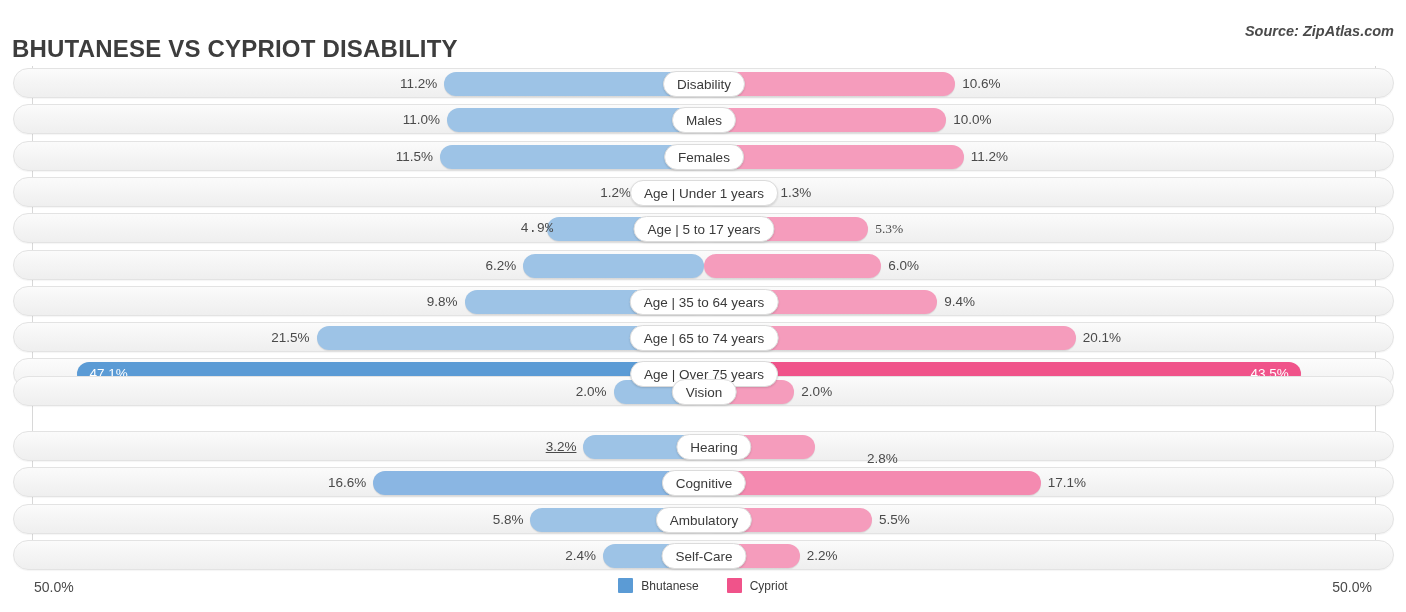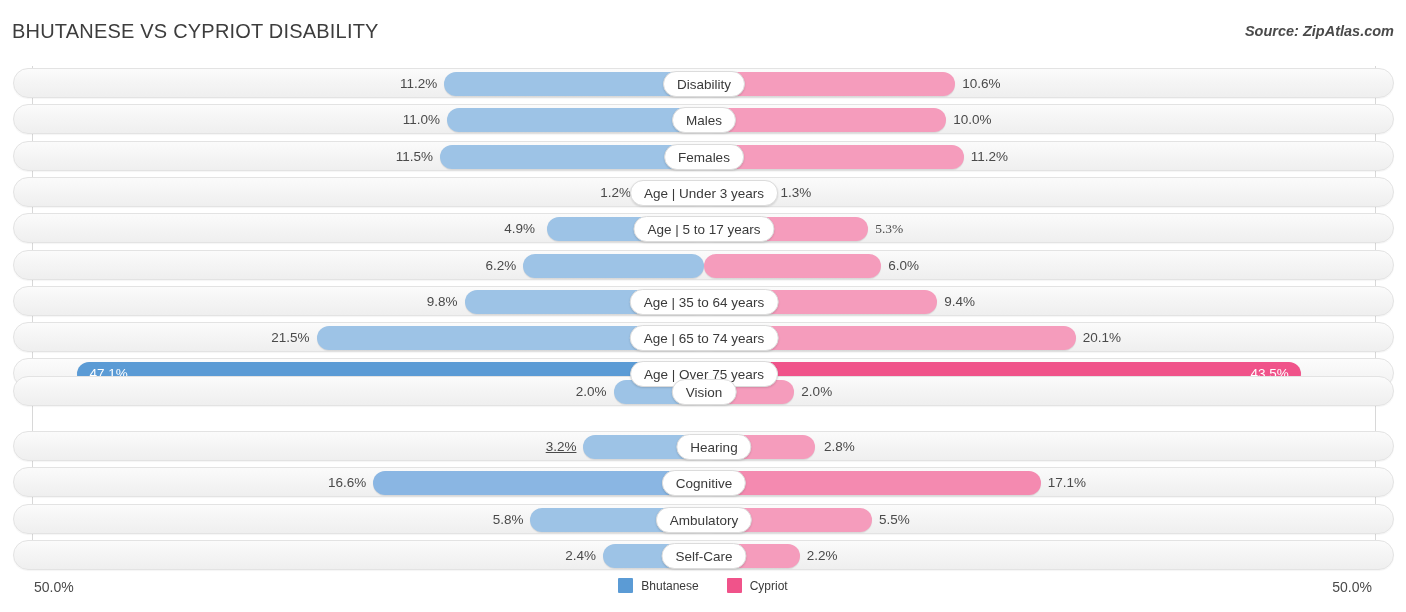--- a/index.html
+++ b/index.html
@@ -16,23 +16,23 @@
     position: relative;
   }
 
   
   #header {
     position: absolute;
     left: 0; top: 0; width: 1406px; height: 58px;
   }
   #chart-title {
     position: absolute;
-    left: 12px; top: 20px;
-    font-size: 20px;
-    font-weight: 400;
+    left: 12px; top: 35px;
+    font-size: 24px;
+    font-weight: 700;
     letter-spacing: 0.2px;
     color: #3d3d3d;
     white-space: nowrap;
   }
   #source-label {
     position: absolute;
     right: 12px; top: 23px;
     font-size: 14.5px;
     font-style: italic;
     font-weight: bold;
@@ -189,26 +189,26 @@
         <div class="bar bar-right" style="left: 690px; width: 259.786px; background: rgb(245, 156, 188);"></div>
         <div class="val val-left" style="left: 325.97px; width: 93px;">11.5%</div>
         <div class="val val-right" style="left: 956.786px; width: 93px;">11.2%</div>
         <div class="pill" style="left: 690px;">Females</div>
       </div>
       <div class="row" style="top: 118.9px;">
         <div class="bar bar-left" style="left: 623.933px; width: 66.0667px; background: rgb(157, 195, 230);"></div>
         <div class="bar bar-right" style="left: 690px; width: 69.3892px; background: rgb(245, 156, 188);"></div>
         <div class="val val-left" style="left: 523.933px; width: 93px;">1.2%</div>
         <div class="val val-right" style="left: 766.389px; width: 93px;">1.3%</div>
-        <div class="pill" style="left: 690px;">Age | Under 3 years</div>
+        <div class="pill" style="left: 690px;">Age | Under 1 years</div>
       </div>
       <div class="row" style="top: 155.2px;">
         <div class="bar bar-left" style="left: 533.493px; width: 156.507px; background: rgb(157, 195, 230);"></div>
         <div class="bar bar-right" style="left: 690px; width: 164.22px; background: rgb(245, 156, 188);"></div>
-        <div class="val val-left" style="left: 428px; width: 93px;">4.9%</div>
+        <div class="val val-left" style="left: 446px; width: 93px; font-family: Liberation Mono, monospace;">4.9%</div>
         <div class="val val-right" style="left: 861.22px; width: 93px; font-family: Liberation Serif, serif;">5.3%</div>
         <div class="pill" style="left: 690px;">Age | 5 to 17 years</div>
       </div>
       <div class="row" style="top: 191.5px;">
         <div class="bar bar-left" style="left: 509.207px; width: 180.793px; background: rgb(157, 195, 230);"></div>
         <div class="bar bar-right" style="left: 690px; width: 177.195px; background: rgb(245, 156, 188);"></div>
         <div class="val val-left" style="left: 409.207px; width: 93px;">6.2%</div>
         <div class="val val-right" style="left: 874.195px; width: 93px;">6.0%</div>
       </div>
       <div class="row" style="top: 227.8px;">
@@ -236,21 +236,21 @@
         <div class="bar bar-left" style="left: 599.64px; width: 90.36px; background: rgb(157, 195, 230);"></div>
         <div class="bar bar-right" style="left: 690px; width: 90.36px; background: rgb(245, 156, 188);"></div>
         <div class="val val-left" style="left: 499.64px; width: 93px;">2.0%</div>
         <div class="val val-right" style="left: 787.36px; width: 93px;">2.0%</div>
         <div class="pill" style="left: 690px;">Vision</div>
       </div>
       <div class="row" style="top: 373px;">
         <div class="bar bar-left" style="left: 569.468px; width: 120.532px; background: rgb(157, 195, 230);"></div>
         <div class="bar bar-right" style="left: 690px; width: 111.059px; background: rgb(245, 156, 188);"></div>
         <div class="val val-left" style="left: 469.468px; width: 93px; text-decoration: underline;">3.2%</div>
-        <div class="val val-right" style="left: 810px; width: 93px;">2.8%</div>
+        <div class="val val-right" style="left: 853px; width: 93px; margin-top: 12px;">2.8%</div>
         <div class="pill" style="left: 700px;">Hearing</div>
       </div>
       <div class="row" style="top: 409.3px;">
         <div class="bar bar-left" style="left: 359.348px; width: 330.652px; background: rgb(138, 182, 227);"></div>
         <div class="bar bar-right" style="left: 690px; width: 336.722px; background: rgb(244, 138, 176);"></div>
         <div class="val val-left" style="left: 259.348px; width: 93px;">16.6%</div>
         <div class="val val-right" style="left: 1033.72px; width: 93px;">17.1%</div>
         <div class="pill" style="left: 690px;">Cognitive</div>
       </div>
       <div class="row" style="top: 445.6px;">

